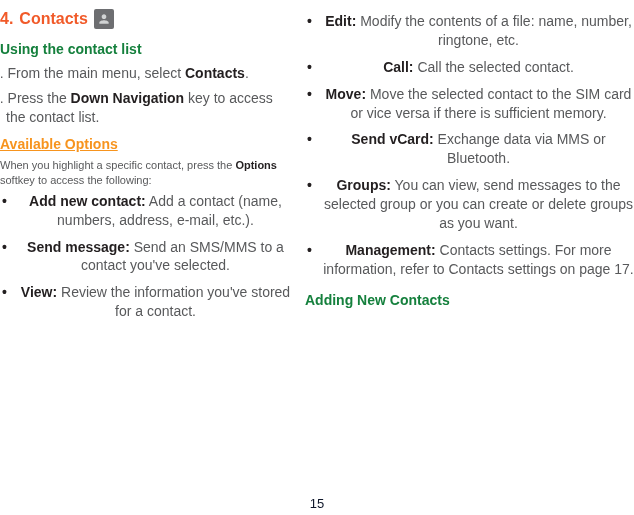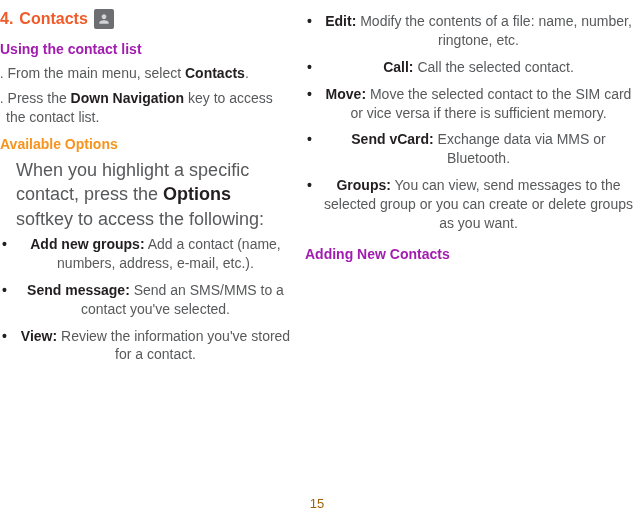--- a/index.html
+++ b/index.html
@@ -41,34 +41,35 @@
     width:20px;
     height:20px;
     background:#6d6e71;
     border-radius:2px;
     display:flex;
     align-items:center;
     justify-content:center;
   }
   .icon-box svg { width:14px; height:14px; }
   .sub-head-red {
-    color:#a21caf;
+    color:#15803d;
     font-weight:bold;
     font-size:14px;
     margin:6px 0 6px 0;
   }
   .sub-head-orange {
     color:#f7941e;
     font-weight:bold;
     font-size:14px;
     margin:8px 0 4px 0;
+    text-decoration:underline;
   }
   .para {
-    font-size:18px;
-    margin:4px 16px;
+    font-size:11px;
+    margin:4px 0;
   }
   .num-item {
     font-size:14px;
     margin:4px 0 6px 0;
     padding-left:6px;
     text-indent:-14px;
   }
   ul.bullets {
     list-style:none;
     padding:0;
@@ -89,21 +90,21 @@
     color:#231f20;
     font-weight:bold;
   }
   b { color:#231f20; font-weight:bold; }
   .pagenum {
     position:absolute;
     bottom:4px;
     width:100%;
     text-align:center;
     font-size:13px;
-    color:#a16207;
+    color:#0f172a;
   }
 </style>
 </head>
 <body>
 
 <div class="page">
 
   <div class="col col-left">
     <div class="sec-title">
       <span>4.</span>
@@ -124,33 +125,34 @@
       <span>2. Press the </span><b>Down Navigation</b><span> key to access the contact list.</span>
     </div>
 
     <div class="sub-head-orange">Available Options</div>
 
     <div class="para">
       <span>When you highlight a specific contact, press the </span><b>Options</b><span> softkey to access the following:</span>
     </div>
 
     <ul class="bullets">
-      <li><b>Add new groups:</b><span> Add a contact (name, numbers, address, e-mail, etc.).</span></li>
+      <li><b>Add new contact:</b><span> Add a contact (name, numbers, address, e-mail, etc.).</span></li>
       <li><b>Send message:</b><span> Send an SMS/MMS to a contact you've selected.</span></li>
       <li><b>View:</b><span> Review the information you've stored for a contact.</span></li>
     </ul>
   </div>
 
   <div class="col col-right">
     <ul class="bullets">
       <li><b>Edit:</b><span> Modify the contents of a file: name, number, ringtone, etc.</span></li>
       <li><b>Call:</b><span> Call the selected contact.</span></li>
       <li><b>Move:</b><span> Move the selected contact to the SIM card or vice versa if there is sufficient memory.</span></li>
       <li><b>Send vCard:</b><span> Exchange data via MMS or Bluetooth.</span></li>
       <li><b>Groups:</b><span> You can view, send messages to the selected group or you can create or delete groups as you want.</span></li>
+      <li><b>Management:</b><span> Contacts settings. For more information, refer to Contacts settings on page 17.</span></li>
     </ul>
 
     <div class="sub-head-red" style="margin-top:12px;">Adding New Contacts</div>
   </div>
 
 </div>
 
 <div class="pagenum">15</div>
 
 </body></html>

